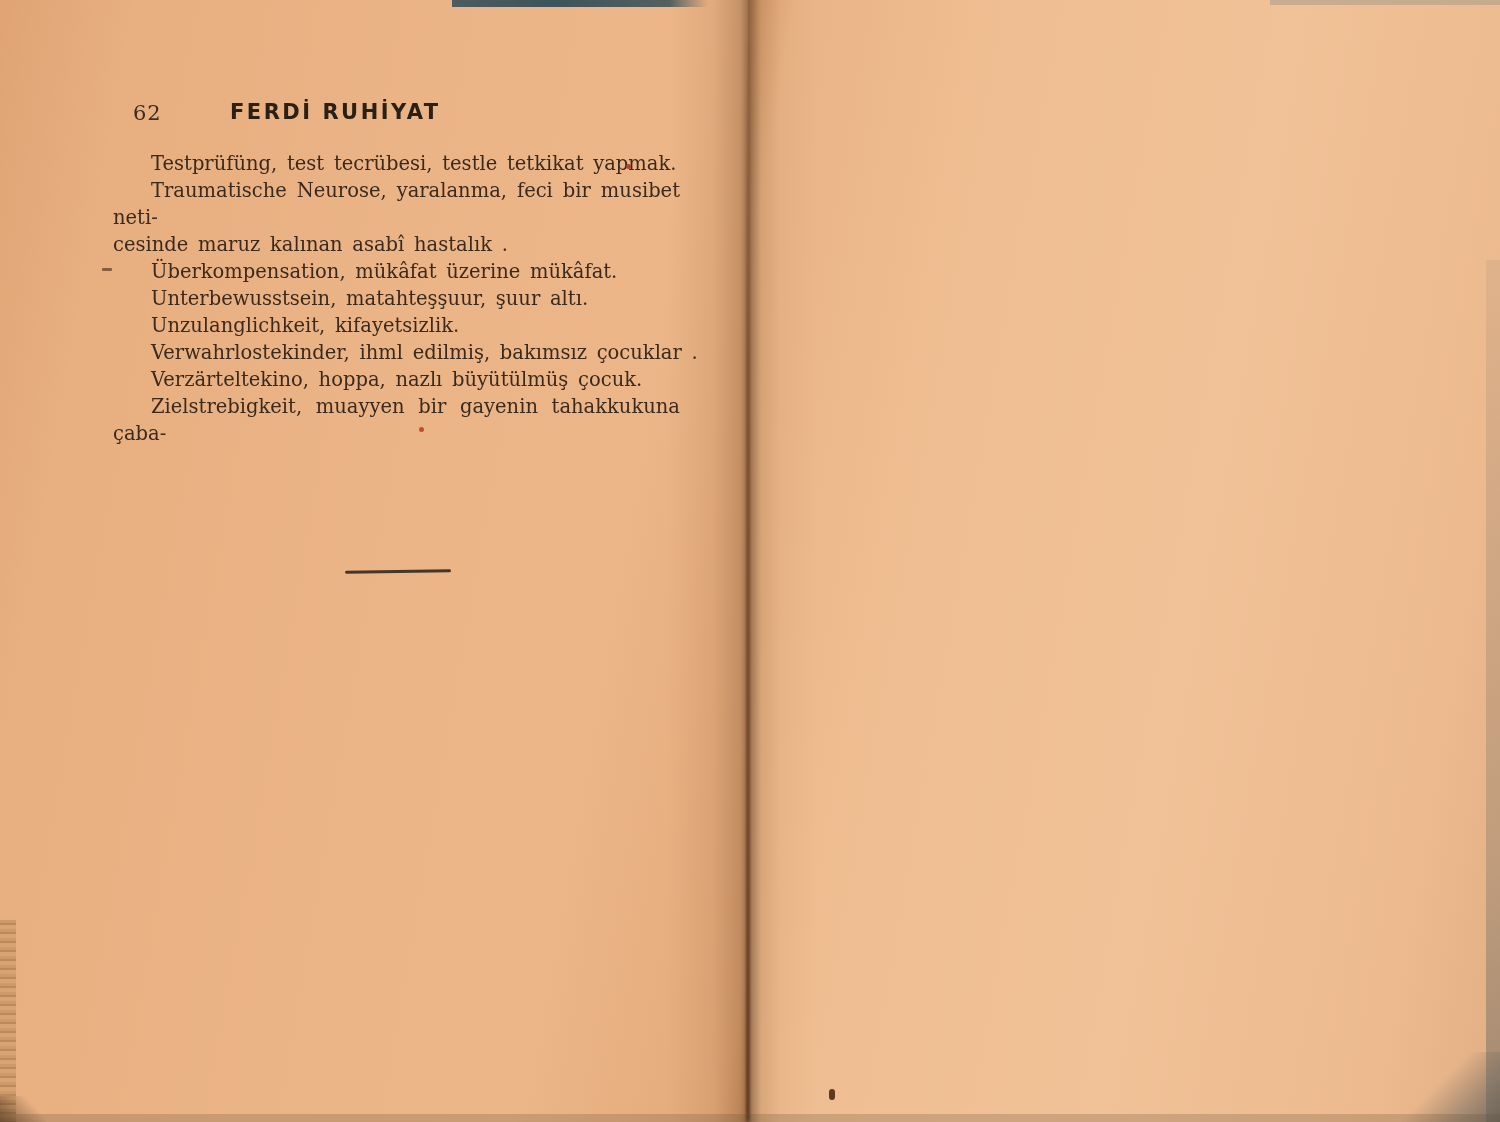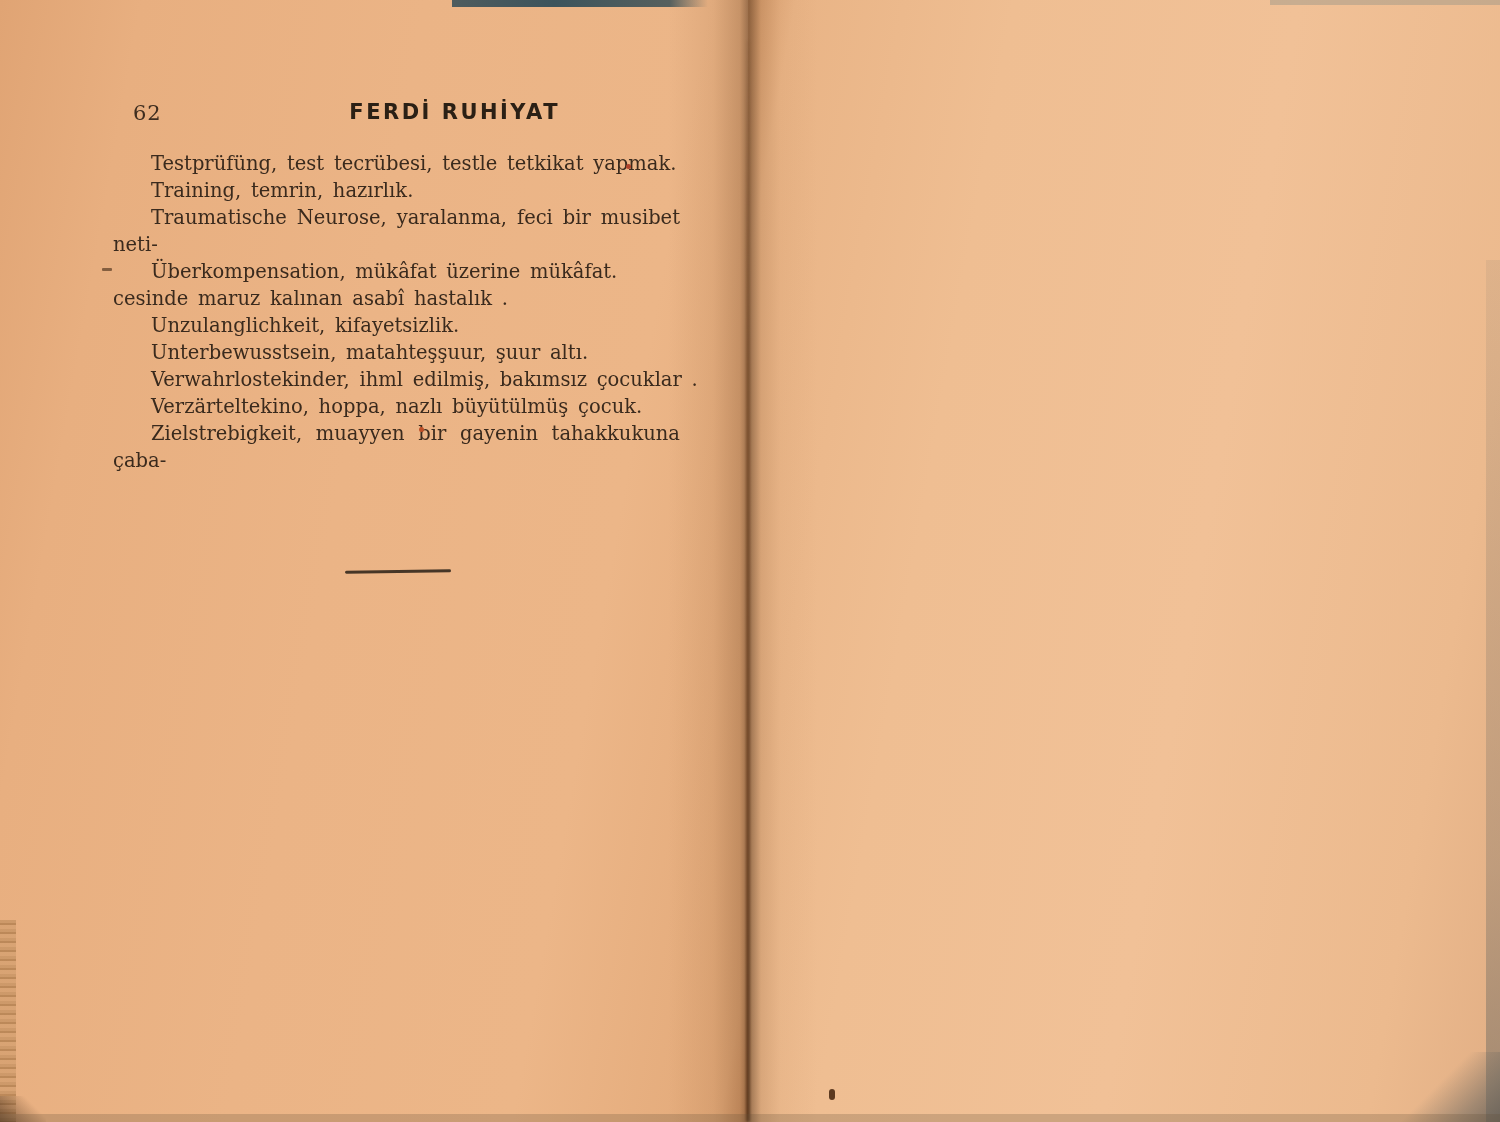--- a/index.html
+++ b/index.html
@@ -49,21 +49,21 @@
     background:linear-gradient(135deg,rgba(0,0,0,0) 42%,rgba(108,104,96,0.55) 75%,rgba(96,92,86,0.8));}
   .edge-left-stack{position:absolute;left:0;top:920px;width:16px;height:202px;
     background:repeating-linear-gradient(to bottom,#c29060 0 3px,#a97848 3px 5px,#d29e6e 5px 9px);opacity:.7;}
   .corner-bl{position:absolute;left:0;top:1096px;width:46px;height:26px;
     background:linear-gradient(45deg,rgba(70,45,25,0.65),rgba(70,45,25,0) 70%);}
   .edge-bottom{position:absolute;left:0;top:1114px;width:1500px;height:8px;background:rgba(100,78,55,0.25);}
 
   
   .folio{position:absolute;left:133px;top:101px;font-size:21px;color:#3e2d1f;letter-spacing:1px;}
   .running-head{
-    position:absolute;left:230px;top:100px;width:330px;text-align:right;
+    position:absolute;left:230px;top:100px;width:330px;text-align:left;
     font-family:"DejaVu Sans","Liberation Sans",sans-serif;
     font-weight:bold;font-size:21px;letter-spacing:2.5px;color:#2b2015;
   }
   .body-text{
     position:absolute;left:113px;top:150px;width:567px;
     font-size:19.5px;line-height:27px;color:#3a2a1d;word-spacing:0.18em;
   }
   .body-text .line{white-space:nowrap;}
   .body-text .indent{padding-left:38px;}
   .body-text .outdent{margin-left:-14px;}
@@ -82,26 +82,25 @@
 <body>
 
 <div class="photo">
 
   <div class="page page-left">
     <div class="folio">62</div>
     <div class="running-head">FERDİ RUHİYAT</div>
 
     <div class="body-text">
       <div class="line indent">Testprüfüng, test tecrübesi, testle tetkikat yapmak.</div>
-      <div class="line indent">Training, temrin, hazırlık.</div>
       <div class="line stretch">Traumatische Neurose, yaralanma, feci bir musibet neti-</div>
+      <div class="line">cesinde maruz kalınan asabî hastalık .</div>
       <div class="line indent">Überkompensation, mükâfat üzerine mükâfat.</div>
-      <div class="line">cesinde maruz kalınan asabî hastalık .</div>
+      <div class="line indent">Unterbewusstsein, matahteşşuur, şuur altı.</div>
       <div class="line indent">Unzulanglichkeit, kifayetsizlik.</div>
-      <div class="line indent">Unterbewusstsein, matahteşşuur, şuur altı.</div>
       <div class="line indent">Verwahrlostekinder, ihml edilmiş, bakımsız çocuklar .</div>
       <div class="line indent">Verzärteltekino, hoppa, nazlı büyütülmüş çocuk.</div>
       <div class="line stretch">Zielstrebigkeit, muayyen bir gayenin tahakkukuna çaba-</div>
     </div>
 
     <div class="divider"></div>
   </div>
 
   <div class="page page-right">
     

